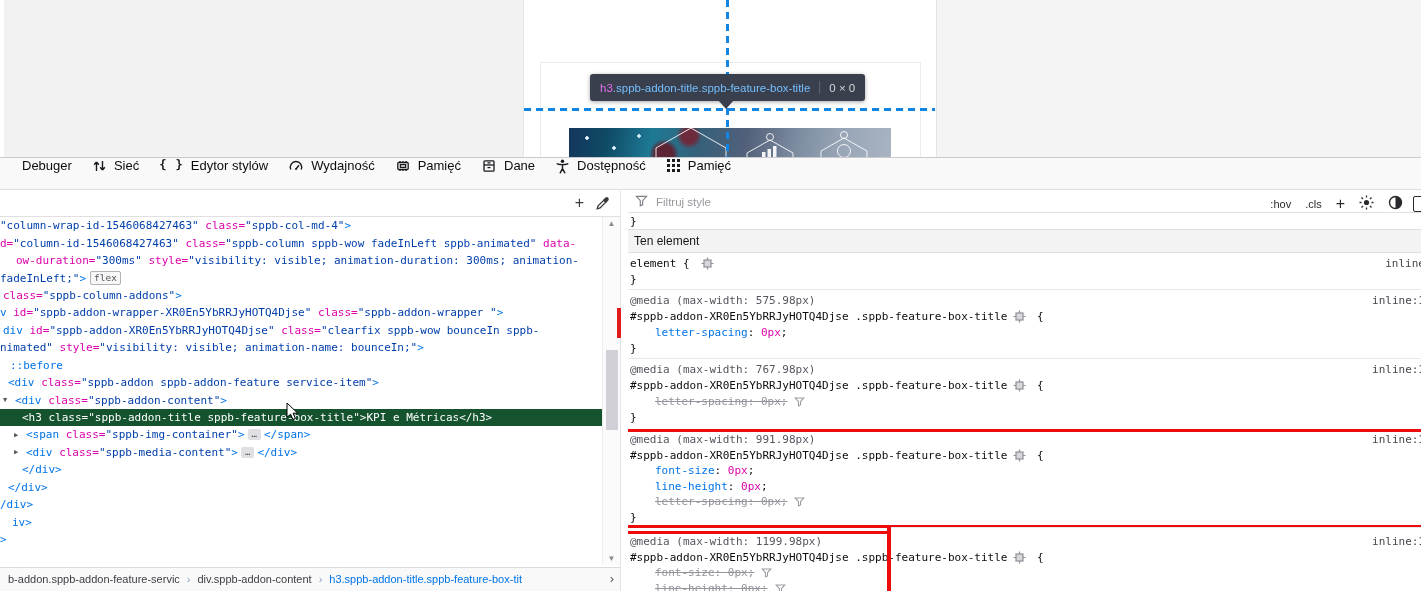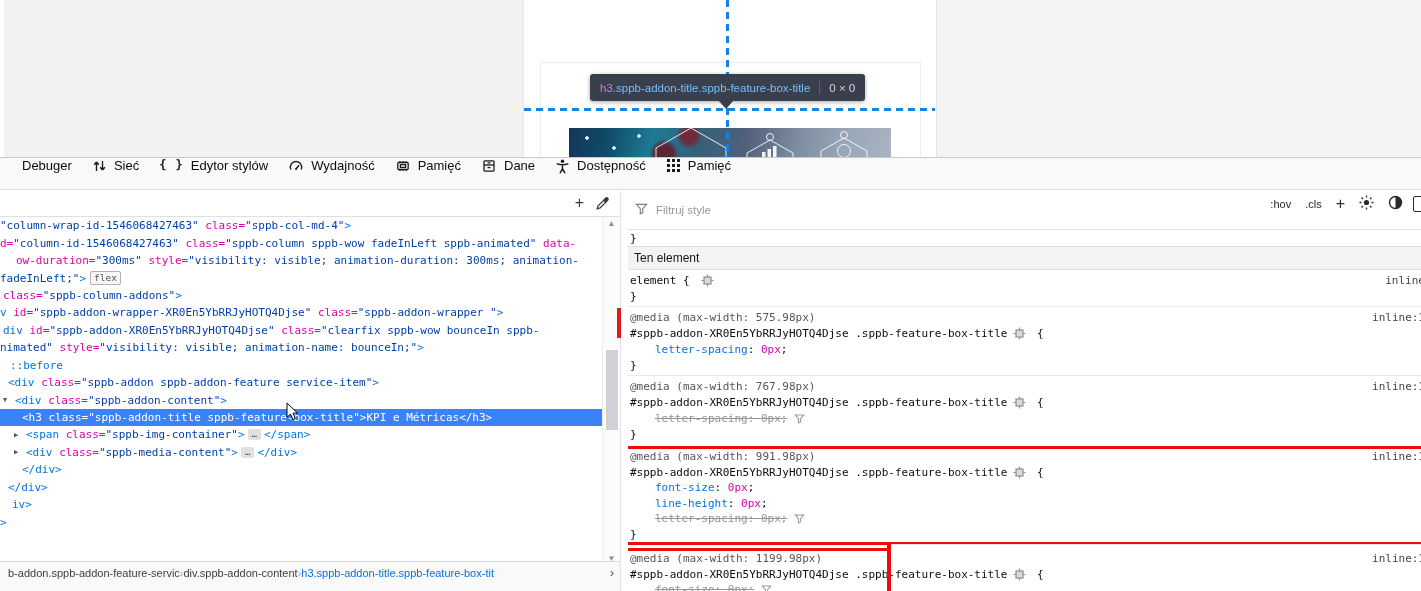--- a/index.html
+++ b/index.html
@@ -48,45 +48,45 @@
   #rules-panel{position:absolute;left:627px;top:191px;width:794px;bottom:0;background:#fff}
 
   .subbar{position:relative;height:25px;border-bottom:1px solid #e0e0e2;background:#fff}
   #markup-addnode{position:absolute;right:36px;top:3px;font-size:16px;color:#3a3a3e;line-height:18px}
   #markup-eyedropper{position:absolute;right:10px;top:4px}
 
   
   #markup-rows{position:absolute;left:0;top:26px;width:602px;height:348px;
       font-family:"DejaVu Sans Mono",monospace;font-size:11px;overflow:hidden}
   .mrow{height:17.45px;display:flex;align-items:center;white-space:pre}
-  .mrow.sel{background:#3b82f6}
+  .mrow.sel{background:#14532d}
   .mrow.sel span{color:#fff !important}
   .sg-t{color:#0074e8}.sg-v{color:#003eaa}.sg-a{color:#dd00a9}.sg-p{color:#0c0c0d}
   .arrow{font-size:7px;color:#57575c;width:12px;flex:0 0 12px}
   .mbadge{border:1px solid #b1b1b8;background:#f7f7f8;color:#55555c;font-size:9.5px;
       border-radius:2px;padding:0 3px;margin:0 4px;line-height:12px}
   .mdots{background:#dfdfe4;color:#45454a;font-size:9px;border-radius:2px;padding:0 4px;margin:0 3px;line-height:11px}
 
   
   #markup-track{position:absolute;left:602px;top:26px;width:18px;height:348px;background:#fbfbfc;border-left:1px solid #ededf0}
   .sb-arrow{position:absolute;left:0;width:17px;text-align:center;font-size:8px;color:#8a8a90}
   #markup-thumb{position:absolute;left:3px;top:133px;width:12px;height:80px;background:#d0d0d6}
   #scroll-red-marker{position:absolute;left:617px;top:117px;width:4px;height:30px;background:#e01b1b;z-index:6}
 
   
-  #breadcrumb{position:absolute;left:0;bottom:0;width:620px;height:30px;background:#f9f9fa;
-      border-top:1px solid #d9d9de;display:flex;padding:5px 8px 0;box-sizing:border-box;
+  #breadcrumb{position:absolute;left:0;bottom:0;width:620px;height:24px;background:#f9f9fa;
+      border-top:1px solid #d9d9de;display:flex;gap:7px;padding:5px 8px 0;box-sizing:border-box;
       font-size:11px;overflow:hidden;white-space:nowrap}
   .bc-item{color:#3d3d43}
   .bc-item.active{color:#0074e8}
   .bc-sep{color:#8b9dc0;font-size:11px}
   #bc-more{position:absolute;right:6px;top:3px;font-size:13px;color:#55555c}
 
   
-  #rules-toolbar{position:relative;height:39px;border-bottom:1px solid #e0e0e2;display:flex;align-items:center;padding:0 8px;box-sizing:border-box}
+  #rules-toolbar{position:relative;height:22px;border-bottom:1px solid #e0e0e2;display:flex;align-items:center;padding:0 8px;box-sizing:border-box}
   #filter-input{border:none;outline:none;background:transparent;font-family:"Liberation Sans",sans-serif;
       font-size:11.5px;color:#3a3a40;margin-left:6px;width:300px}
   #filter-input::placeholder{color:#98989e}
   #rules-controls{position:absolute;right:18px;top:0;height:25px;display:flex;align-items:center;gap:14px;font-size:11px;color:#2a2a2e}
   #cut-icon{position:absolute;right:-8px;top:5px;width:14px;height:14px;border:1.5px solid #2a2a2e;border-radius:2px}
 
   #rules-content{position:relative;font-family:"DejaVu Sans Mono",monospace;font-size:11px;color:#0c0c0d}
   .rline{height:16px;display:flex;align-items:center;white-space:pre;padding-left:3px}
   .rline .at{color:#55555f}
   .rline .sel{color:#0c0c0d}
@@ -247,20 +247,21 @@
       <div class="mrow" style="padding-left: 3px;"><span class="sg-t">div </span><span class="sg-a">id=</span><span class="sg-v">"sppb-addon-XR0En5YbRRJyHOTQ4Djse"</span><span class="sg-p"> </span><span class="sg-a">class=</span><span class="sg-v">"clearfix sppb-wow bounceIn sppb-</span></div>
       <div class="mrow" style="padding-left: 0px;"><span class="sg-v">nimated"</span><span class="sg-p"> </span><span class="sg-a">style=</span><span class="sg-v">"visibility: visible; animation-name: bounceIn;"</span><span class="sg-t">&gt;</span></div>
       <div class="mrow" style="padding-left: 10px;"><span class="sg-t">::before</span></div>
       <div class="mrow" style="padding-left: 8px;"><span class="sg-t">&lt;div </span><span class="sg-a">class=</span><span class="sg-v">"sppb-addon sppb-addon-feature service-item"</span><span class="sg-t">&gt;</span></div>
       <div class="mrow" style="padding-left: 3px;"><span class="arrow">▼</span><span class="sg-t">&lt;div </span><span class="sg-a">class=</span><span class="sg-v">"sppb-addon-content"</span><span class="sg-t">&gt;</span></div>
       <div class="mrow sel" style="padding-left: 22px;"><span class="sg-t">&lt;h3 </span><span class="sg-a">class=</span><span class="sg-v">"sppb-addon-title sppb-feature-box-title"</span><span class="sg-t">&gt;</span><span class="sg-p">KPI e Métricas</span><span class="sg-t">&lt;/h3&gt;</span></div>
       <div class="mrow" style="padding-left: 14px;"><span class="arrow">▶</span><span class="sg-t">&lt;span </span><span class="sg-a">class=</span><span class="sg-v">"sppb-img-container"</span><span class="sg-t">&gt;</span><span class="mdots">…</span><span class="sg-t">&lt;/span&gt;</span></div>
       <div class="mrow" style="padding-left: 14px;"><span class="arrow">▶</span><span class="sg-t">&lt;div </span><span class="sg-a">class=</span><span class="sg-v">"sppb-media-content"</span><span class="sg-t">&gt;</span><span class="mdots">…</span><span class="sg-t">&lt;/div&gt;</span></div>
       <div class="mrow" style="padding-left: 22px;"><span class="sg-t">&lt;/div&gt;</span></div>
       <div class="mrow" style="padding-left: 8px;"><span class="sg-t">&lt;/div&gt;</span></div>
+      <div class="mrow" style="padding-left: 0px;"><span class="sg-t">/div&gt;</span></div>
       <div class="mrow" style="padding-left: 12px;"><span class="sg-t">iv&gt;</span></div>
       <div class="mrow" style="padding-left: 0px;"><span class="sg-t">&gt;</span></div>
     </div>
   <div id="markup-track">
     <span class="sb-arrow" style="top:2px">▲</span>
     <div id="markup-thumb"></div>
     <span class="sb-arrow" style="bottom:2px">▼</span>
   </div>
   <div id="scroll-red-marker"></div>
   <div id="breadcrumb">

